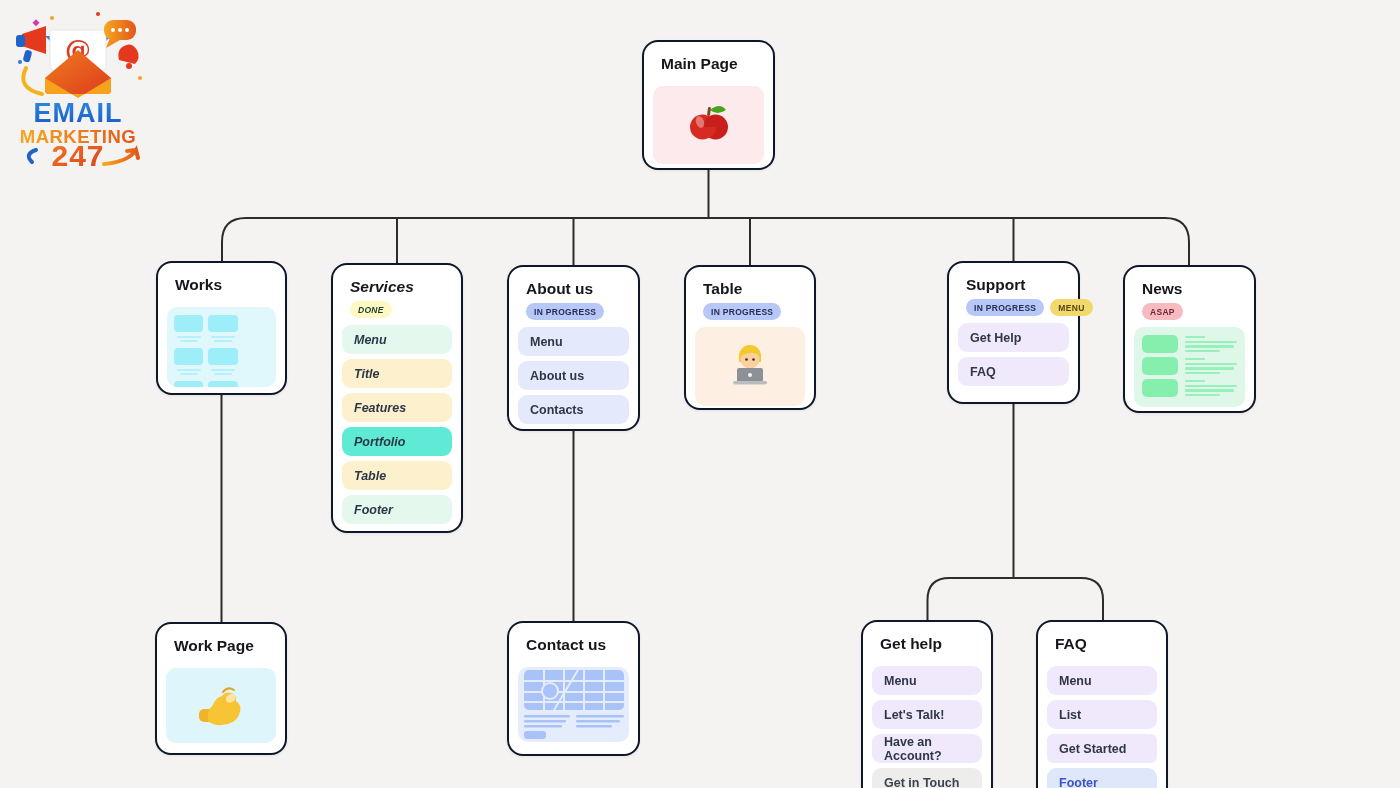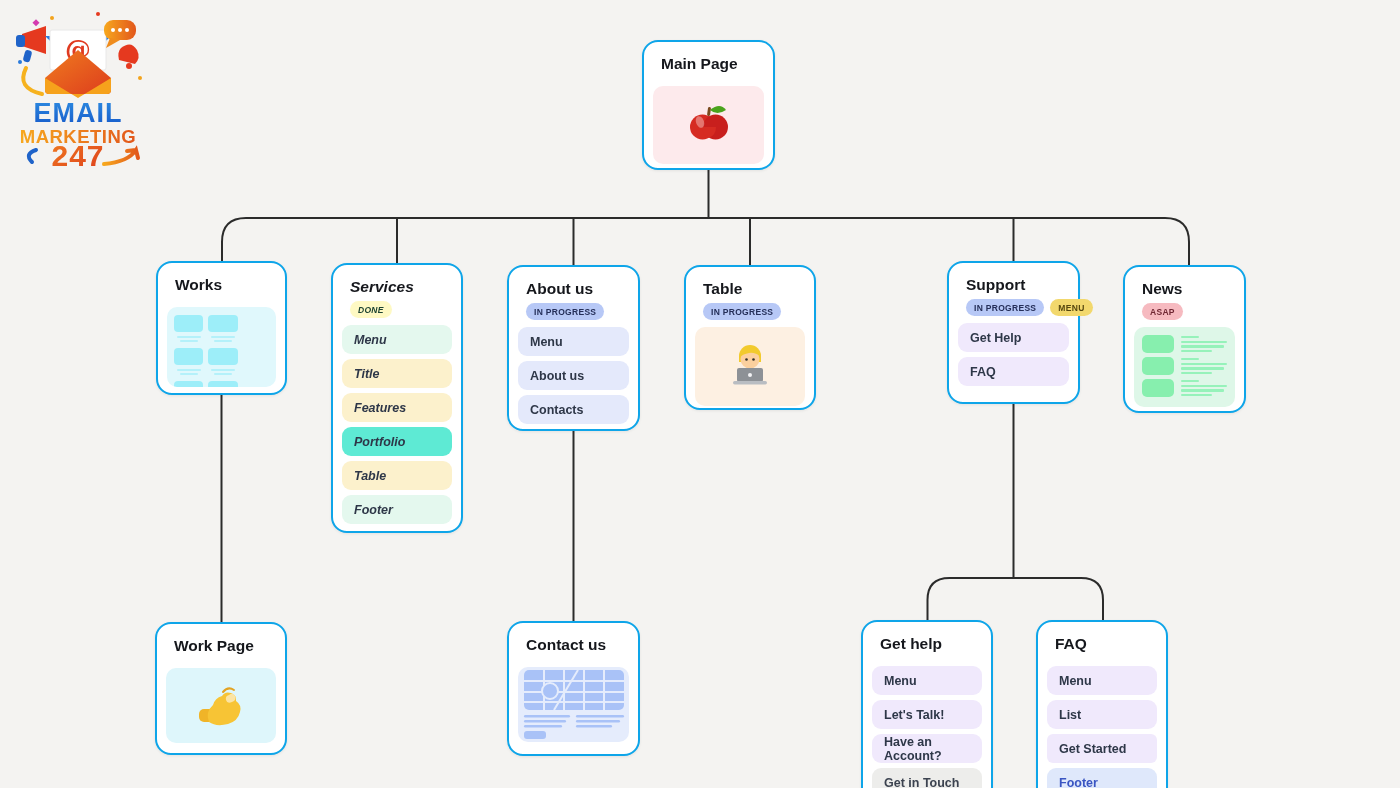--- a/index.html
+++ b/index.html
@@ -11,21 +11,21 @@
 
   
   .logo{position:absolute;left:8px;top:6px;width:140px;height:162px;z-index:2;}
 
   
   .add-sep{position:absolute;left:1037px;top:40px;width:133px;height:82px;box-sizing:border-box;
     border:2px solid #d7d6d3;border-radius:14px;background:transparent;color:#c6c5c2;
     font-weight:700;font-size:13.5px;line-height:1.35;text-align:left;padding:15px 14px;cursor:pointer;z-index:2;}
 
   
-  .card{position:absolute;box-sizing:border-box;background:#fff;border:2px solid #0ea5e9;
+  .card{position:absolute;box-sizing:border-box;background:#fff;border:2px solid #0f172a;
     border-radius:16px;padding:13px 9px 9px 9px;z-index:3;box-shadow:0 1px 3px rgba(0,0,0,.07);}
   .card-title{font-size:15.5px;font-weight:700;color:#15171c;margin:0 0 0 8px;height:18px;line-height:18px;}
   .badge-row{display:flex;gap:6px;margin:5px 0 0 8px;height:17px;}
   .badge{display:inline-flex;align-items:center;font-size:8.5px;font-weight:700;letter-spacing:.3px;
     padding:0 8px;height:17px;border-radius:9px;white-space:nowrap;}
   .card-body{margin-top:13px;}
   .card-body.after-badges{margin-top:7px;}
   .item{height:29px;border-radius:9px;display:flex;align-items:center;padding:0 12px;
     font-size:12.5px;font-weight:600;color:#2e3748;margin-bottom:5px;cursor:pointer;}
   .panel{border-radius:10px;display:flex;align-items:center;justify-content:center;overflow:hidden;}
@@ -225,21 +225,21 @@
         <div class="card-title">Support</div>
         <div class="badge-row">
           <span class="badge" style="background: rgb(183, 200, 246); color: rgb(36, 46, 88);">IN PROGRESS</span>
           <span class="badge" style="background: rgb(242, 216, 109); color: rgb(87, 72, 15);">MENU</span>
         </div>
         <div class="card-body after-badges">
           <div class="item" style="background: rgb(240, 233, 252);">Get Help</div>
           <div class="item" style="background: rgb(240, 233, 252);">FAQ</div>
         </div>
       </div>
-      <div class="card" style="left: 1123px; top: 265px; width: 123px; height: 148px;">
+      <div class="card" style="left: 1123px; top: 265px; width: 133px; height: 148px;">
         <div class="card-title">News</div>
         <div class="badge-row">
           <span class="badge" style="background: rgb(246, 186, 192); color: rgb(112, 39, 51);">ASAP</span>
         </div>
         <div class="card-body after-badges">
           <div class="panel" style="background: rgb(222, 247, 232); height: 80px;">
             <div class="newsk">
               <div class="row">
                 <div class="tile" style="background: rgb(135, 239, 174);"></div>
                 <div class="lines">

